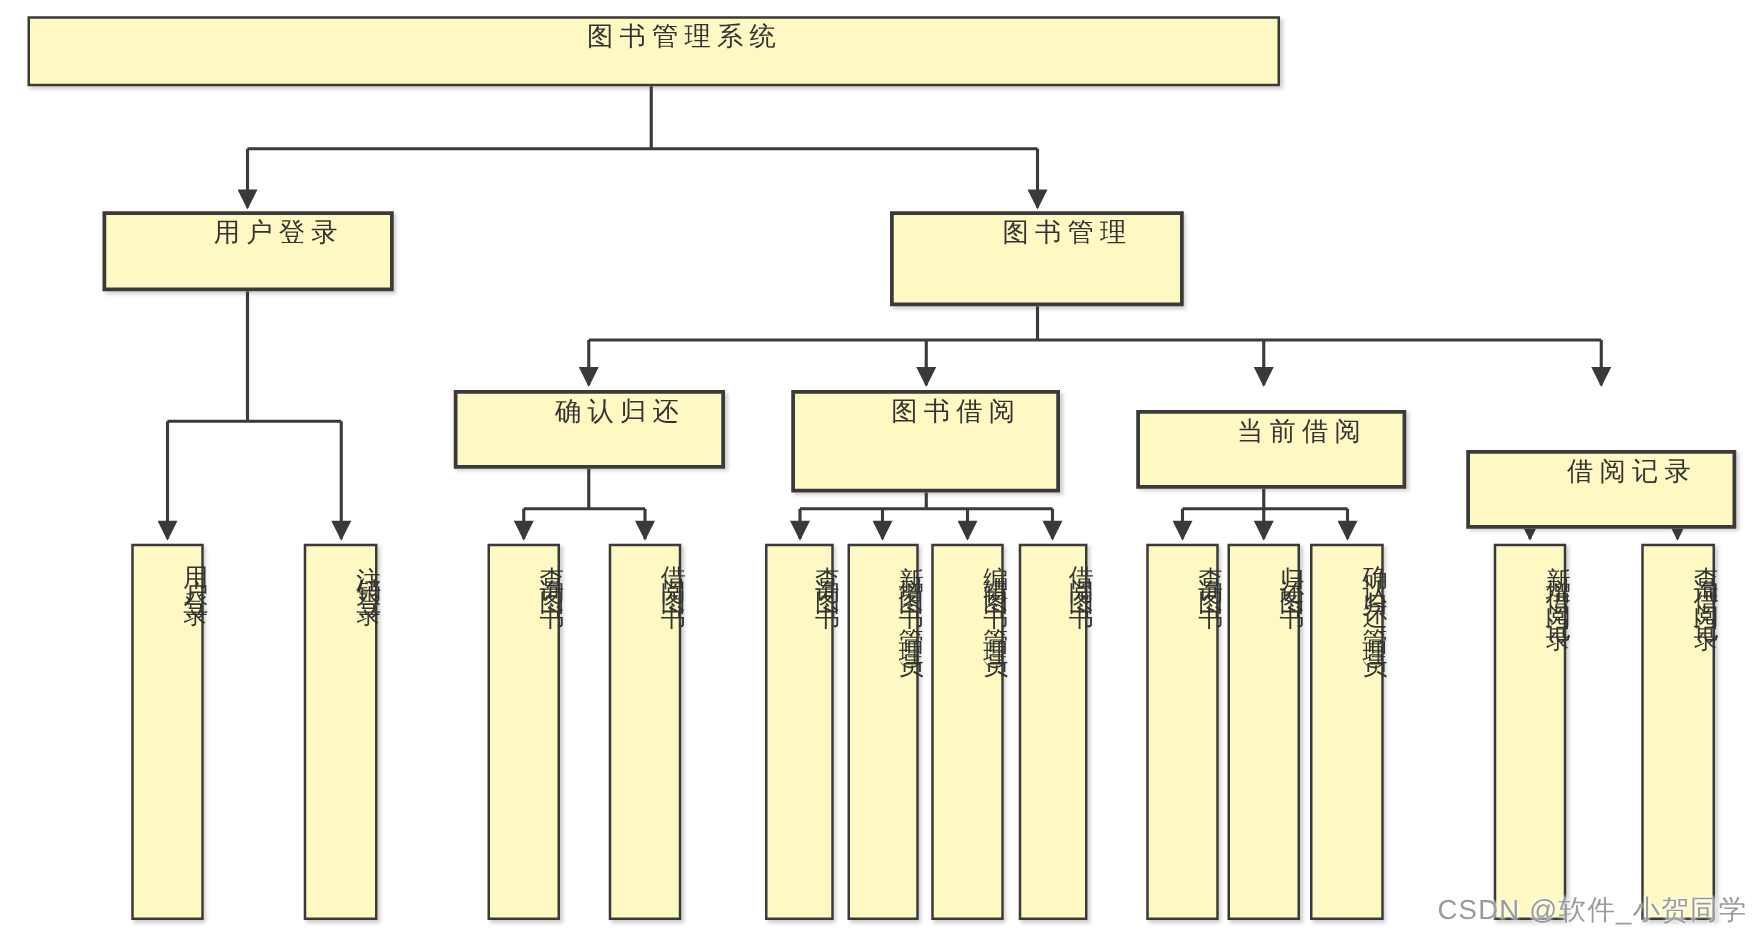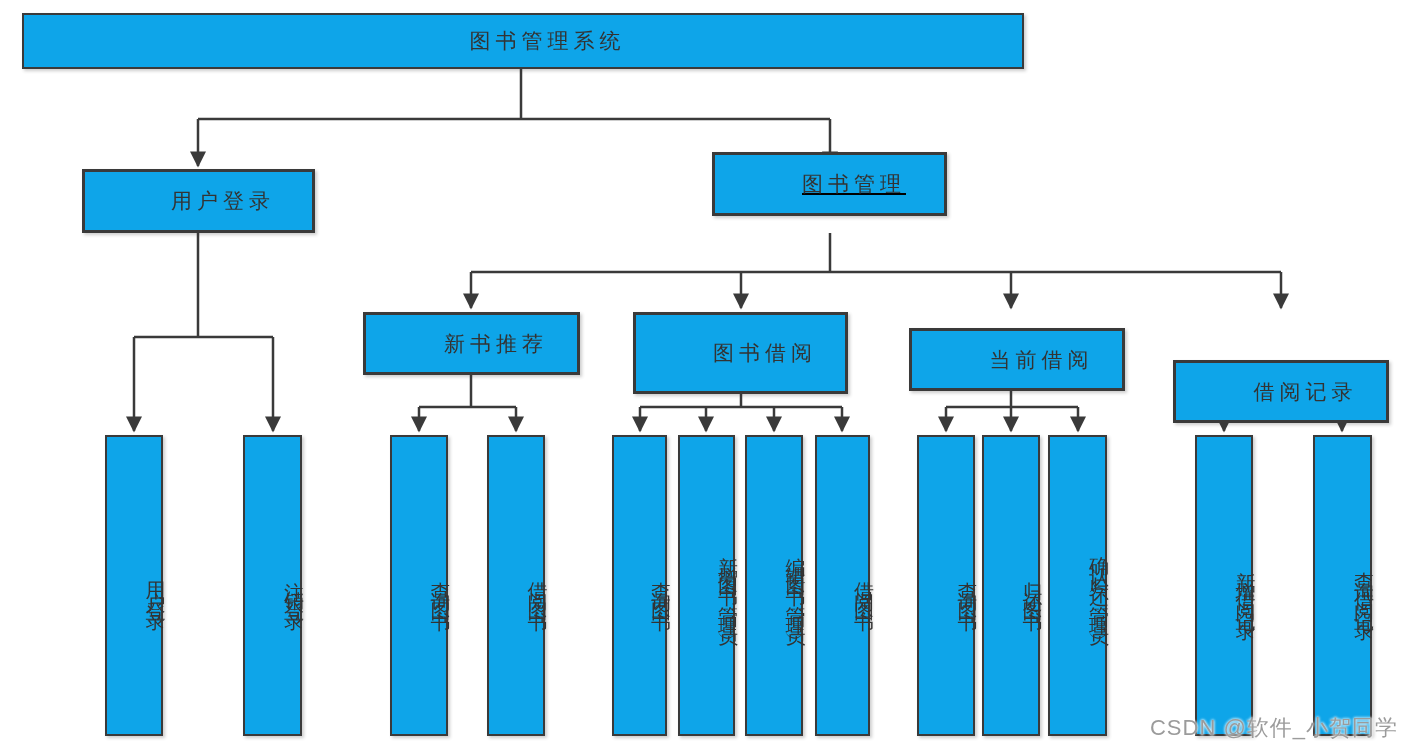--- a/index.html
+++ b/index.html
@@ -17,24 +17,23 @@
   }
   .connectors {
     position: absolute;
     left: 0;
     top: 0;
     pointer-events: none;
   }
   .node, .leaf {
     position: absolute;
     box-sizing: border-box;
-    background: #0ea5e9;
+    background: #fef9c3;
     border: 3px solid #3a3a3a;
     display: flex;
-    align-items: center;
     justify-content: center;
     box-shadow: 2px 2px 3px rgba(60,60,60,0.25);
     padding-left: 44px;
   }
   .node .lbl {
     font-size: 21px;
     color: #333333;
     letter-spacing: 5px;
     text-indent: 5px; 
     white-space: nowrap;
@@ -108,26 +107,26 @@
     </g>
   </svg>
 
   <div class="node root-box" style="left:22px; top:13px; width:1002px; height:56px;">
     <span class="lbl">图书管理系统</span>
   </div>
 
   <div class="node" style="left:82px; top:169px; width:233px; height:64px;">
     <span class="lbl">用户登录</span>
   </div>
-  <div class="node" style="left:712px; top:152px; width:235px; height:64px;text-decoration:underline;">
+  <div class="node" style="left:712px; top:169px; width:235px; height:76px;">
     <span class="lbl">图书管理</span>
   </div>
 
   <div class="node" style="left:363px; top:312px; width:217px; height:63px;">
-    <span class="lbl">新书推荐</span>
+    <span class="lbl">确认归还</span>
   </div>
   <div class="node" style="left:633px; top:312px; width:215px; height:82px;">
     <span class="lbl">图书借阅</span>
   </div>
   <div class="node" style="left:909px; top:312px; width:216px; height:63px;margin-top:16px;">
     <span class="lbl">当前借阅</span>
   </div>
   <div class="node" style="left:1173px; top:312px; width:216px; height:63px;margin-top:48px;">
     <span class="lbl">借阅记录</span>
   </div>

